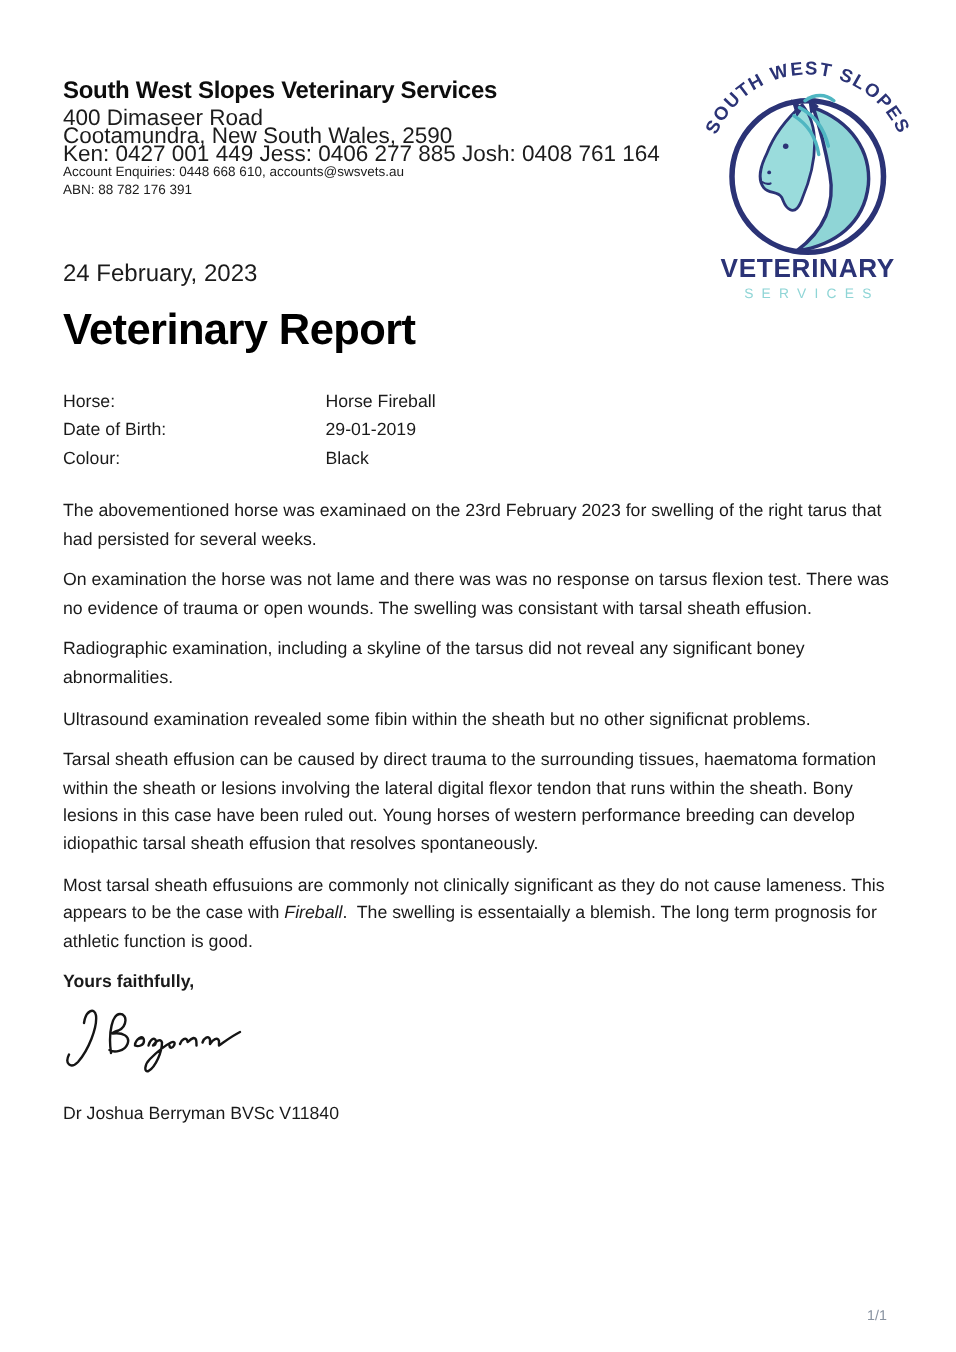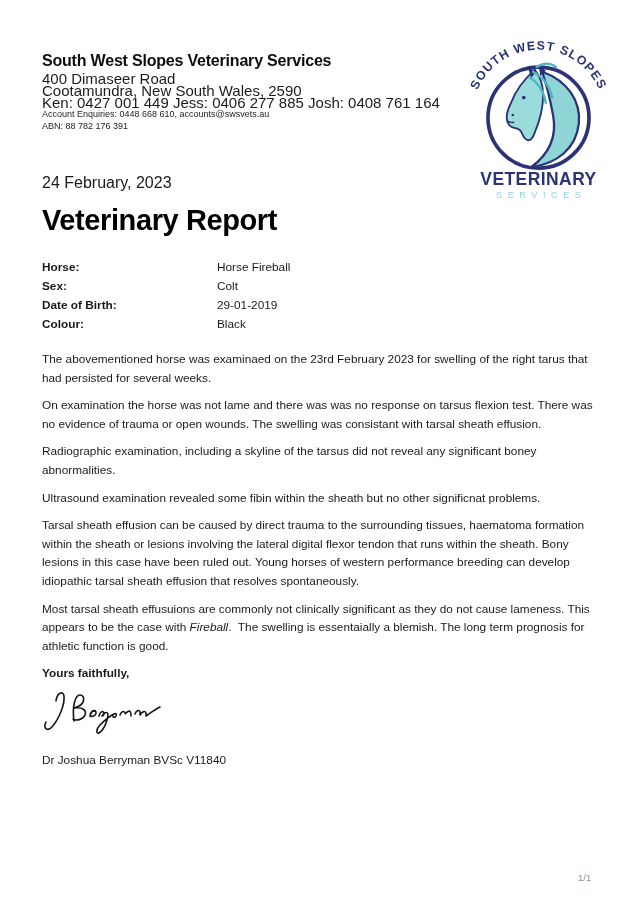--- a/index.html
+++ b/index.html
@@ -12,21 +12,21 @@
   .company-name{font-size:16px;font-weight:bold;color:#0d0d0d;margin:0 0 3px 0;letter-spacing:-0.2px;}
   .addr{font-size:15px;line-height:12px;color:#1c1c1c;}
   .addr.small{font-size:9px;line-height:11.5px;}
   .logo{position:absolute;left:465px;top:24px;width:147px;height:180px;}
   
   .content{position:absolute;left:42px;top:174px;width:556px;}
   .date-line{font-size:16px;margin:0 0 12px 0;}
   .title{font-size:29px;font-weight:bold;color:#000000;margin:0 0 21px 0;letter-spacing:-0.4px;}
   .details{margin:0 0 16px 0;}
   .details .row{display:flex;line-height:19px;font-size:11.8px;}
-  .details .lbl{width:175px;font-weight:bold;}
+  .details .lbl{width:175px;font-weight:normal;}
   .content p{margin:0 0 9px 0;font-size:11.8px;line-height:18.6px;white-space:pre-wrap;}
   .content p.vale{margin:0 0 4px 0;font-weight:bold;}
   .sig-wrap{margin:2px 0 8px 0;}
   .signatory{font-size:11.8px;line-height:18.6px;}
   .pagenum{position:absolute;left:578px;top:872px;font-size:9.5px;color:#8892a0;}
 </style>
 </head>
 <body>
 
 <div class="page">
@@ -70,24 +70,20 @@
   <div class="content">
     <div class="date-line">24 February, 2023</div>
     <h1 class="title">Veterinary Report</h1>
 
     <div class="details">
       <div class="row">
         <span class="lbl">Horse:</span>
         <span class="val">Horse Fireball</span>
       </div>
       <div class="row">
-        <span class="lbl">Sex:</span>
-        <span class="val">Colt</span>
-      </div>
-      <div class="row">
         <span class="lbl">Date of Birth:</span>
         <span class="val">29-01-2019</span>
       </div>
       <div class="row">
         <span class="lbl">Colour:</span>
         <span class="val">Black</span>
       </div>
     </div>
 
     <p>The abovementioned horse was examinaed on the 23rd February 2023 for swelling of the right tarus that had persisted for several weeks.</p>

